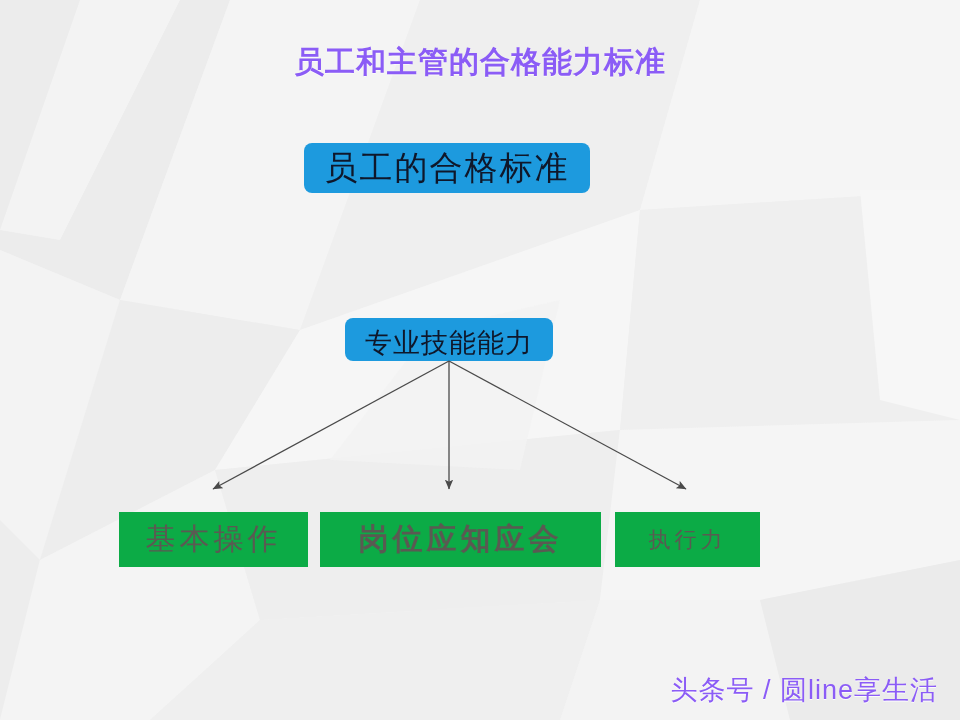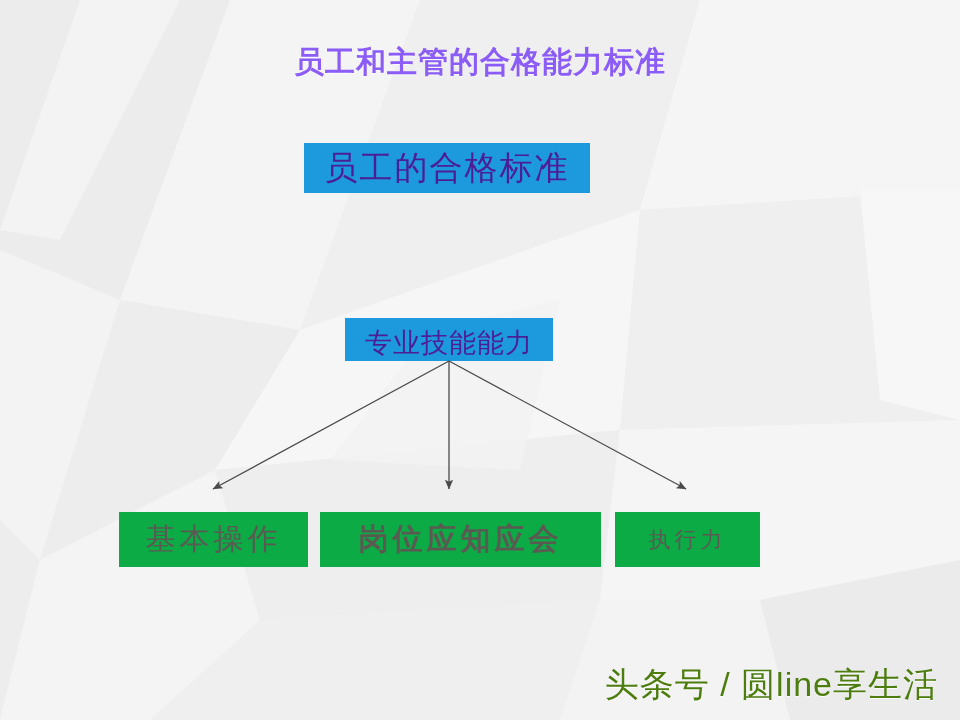--- a/index.html
+++ b/index.html
@@ -43,21 +43,22 @@
   
   .node {
     position: absolute;
     display: flex;
     align-items: center;
     justify-content: center;
     box-sizing: border-box;
     white-space: nowrap;
   }
   .node-blue {
-    color: #4c1d95;
+    color: #0f172a;
+    border-radius: 8px;
   }
   .node-green {
     color: #5a5a52;
     font-family: "Liberation Serif", "DejaVu Serif", serif;
     letter-spacing: 4px;
     margin-top: 16px;
   }
 
   #node-top {
     left: 304px;
@@ -106,22 +107,22 @@
     width: 960px;
     height: 720px;
     pointer-events: none;
   }
 
   
   .watermark {
     position: absolute;
     right: 22px;
     bottom: 12px;
-    font-size: 34px;
-    color: #4d7c0f;
+    font-size: 27px;
+    color: #8b5cf6;
     letter-spacing: 1px;
     white-space: nowrap;
     text-shadow: 0 1px 0 rgba(255,255,255,0.85);
   }
 </style>
 </head>
 <body>
 
 <div id="slide">
 

